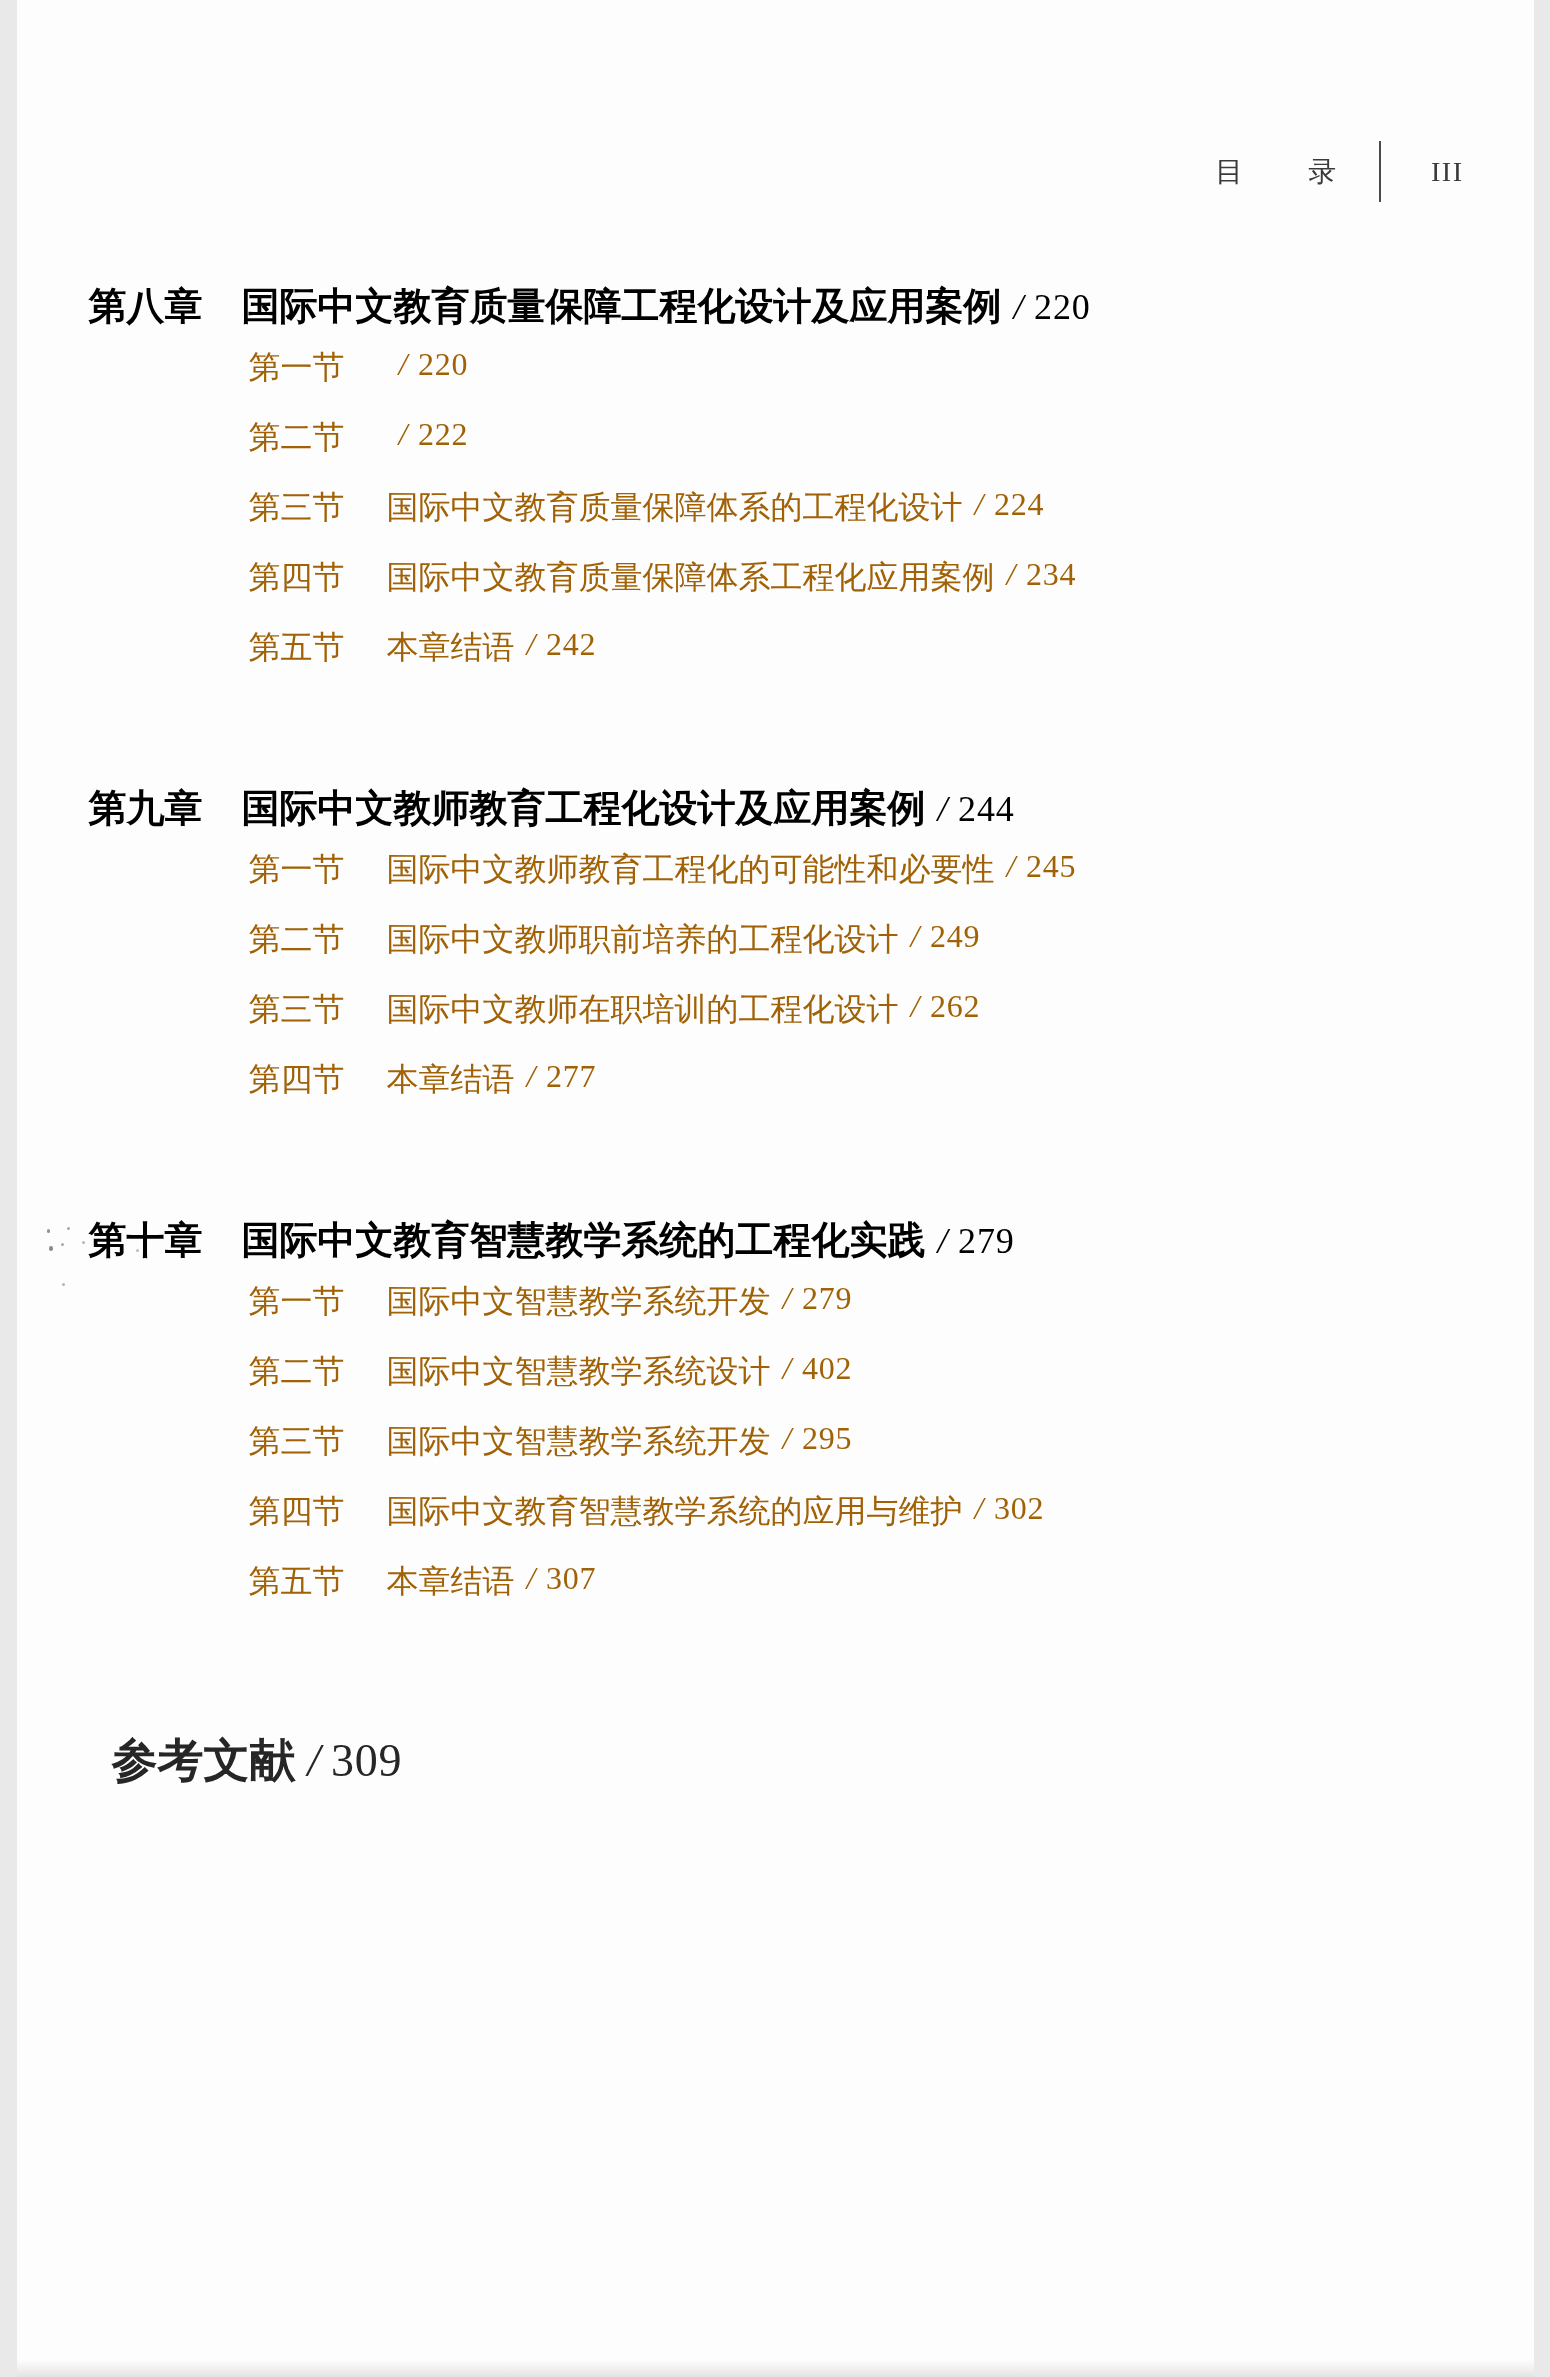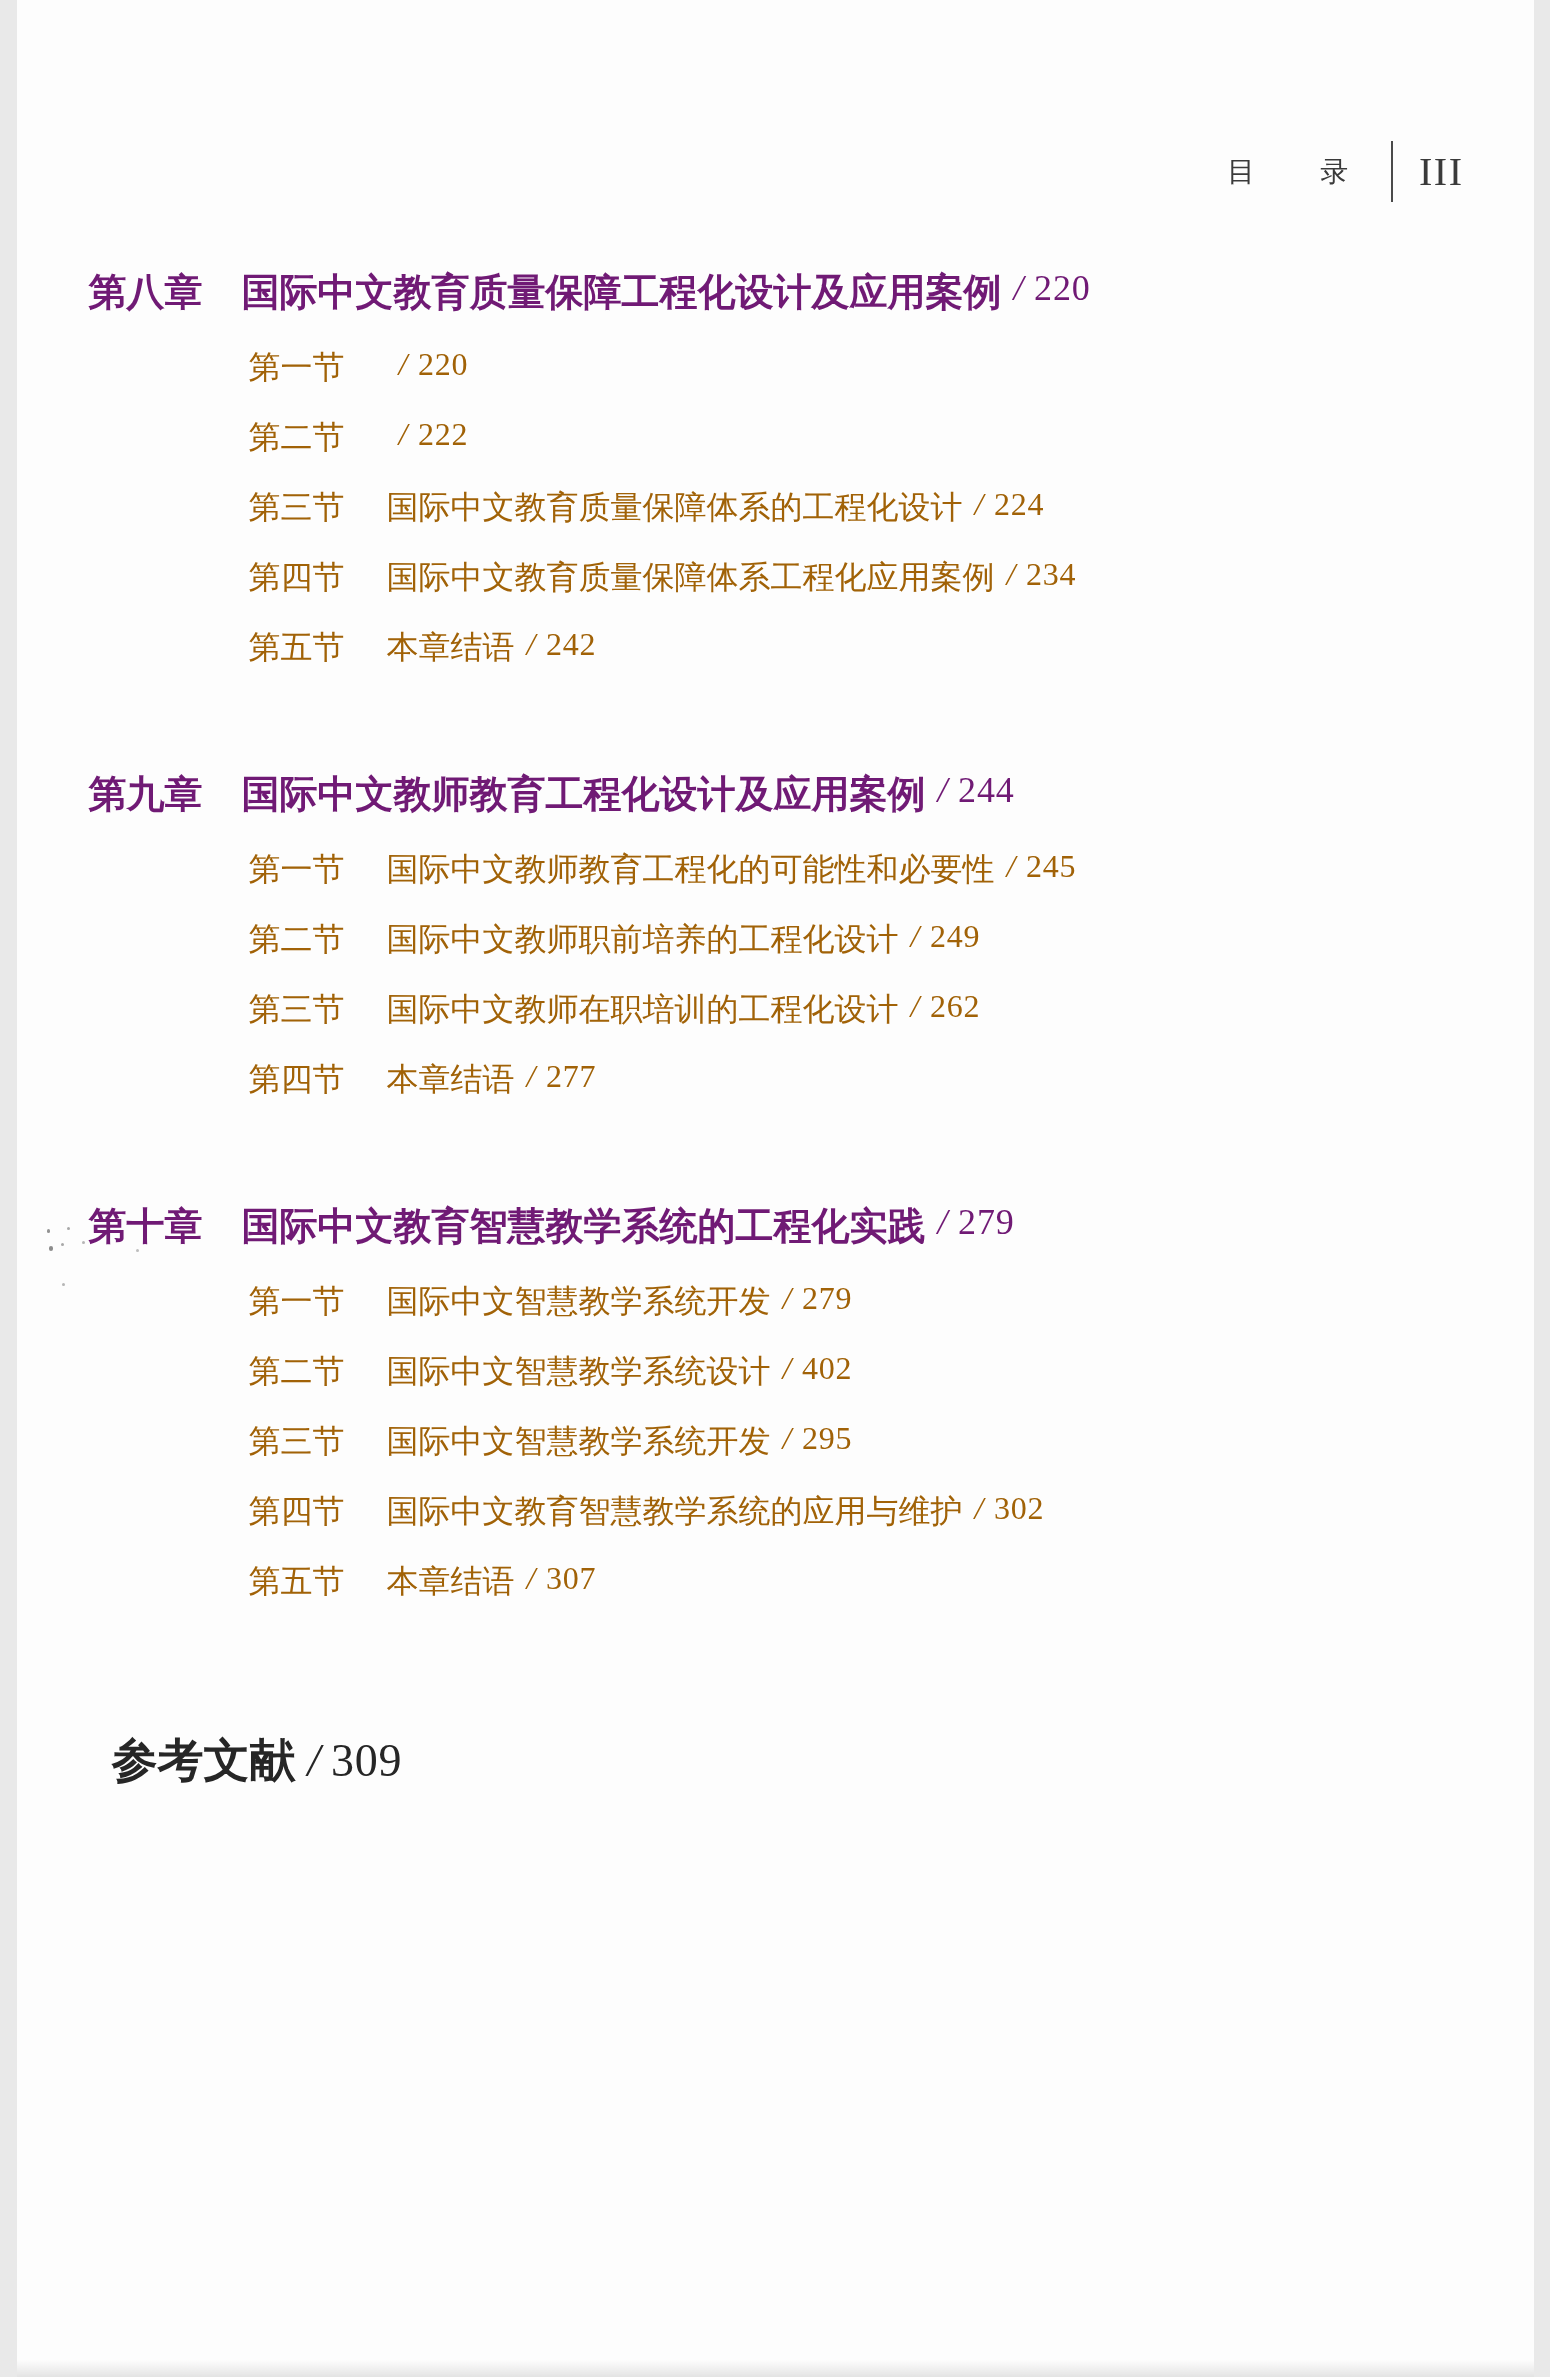--- a/index.html
+++ b/index.html
@@ -43,42 +43,44 @@
     margin-right: -7.6px; 
     font-family: "Liberation Serif", serif;
   }
   .running-head .head-divider {
     width: 2.3px;
     height: 61px;
     background: #4a4a4a;
     margin: 0 26px 0 21px;
   }
   .running-head .head-page {
-    font-size: 40px;
+    font-size: 28px;
     font-family: "Liberation Serif", serif;
     letter-spacing: 1.5px;
+    margin-left: 24px;
   }
 
   
   .toc {
     position: absolute;
     top: 267px;
     left: 0;
     width: 100%;
   }
   .chapter-block { margin-bottom: 73px; }
 
   .chapter-line {
     display: flex;
+    align-items: center;
     height: 79px;
     padding-left: 72px;
     font-family: "Liberation Sans", sans-serif;
     font-weight: 700;
     font-size: 38px;
-    color: #701a75;
+    color: #000000;
     white-space: nowrap;
   }
   .chapter-line .label { margin-right: 39px; }
 
   .section-line {
     display: flex;
     align-items: flex-start;
     height: 70px;
     padding-left: 232px;
     font-family: "Liberation Serif", serif;

